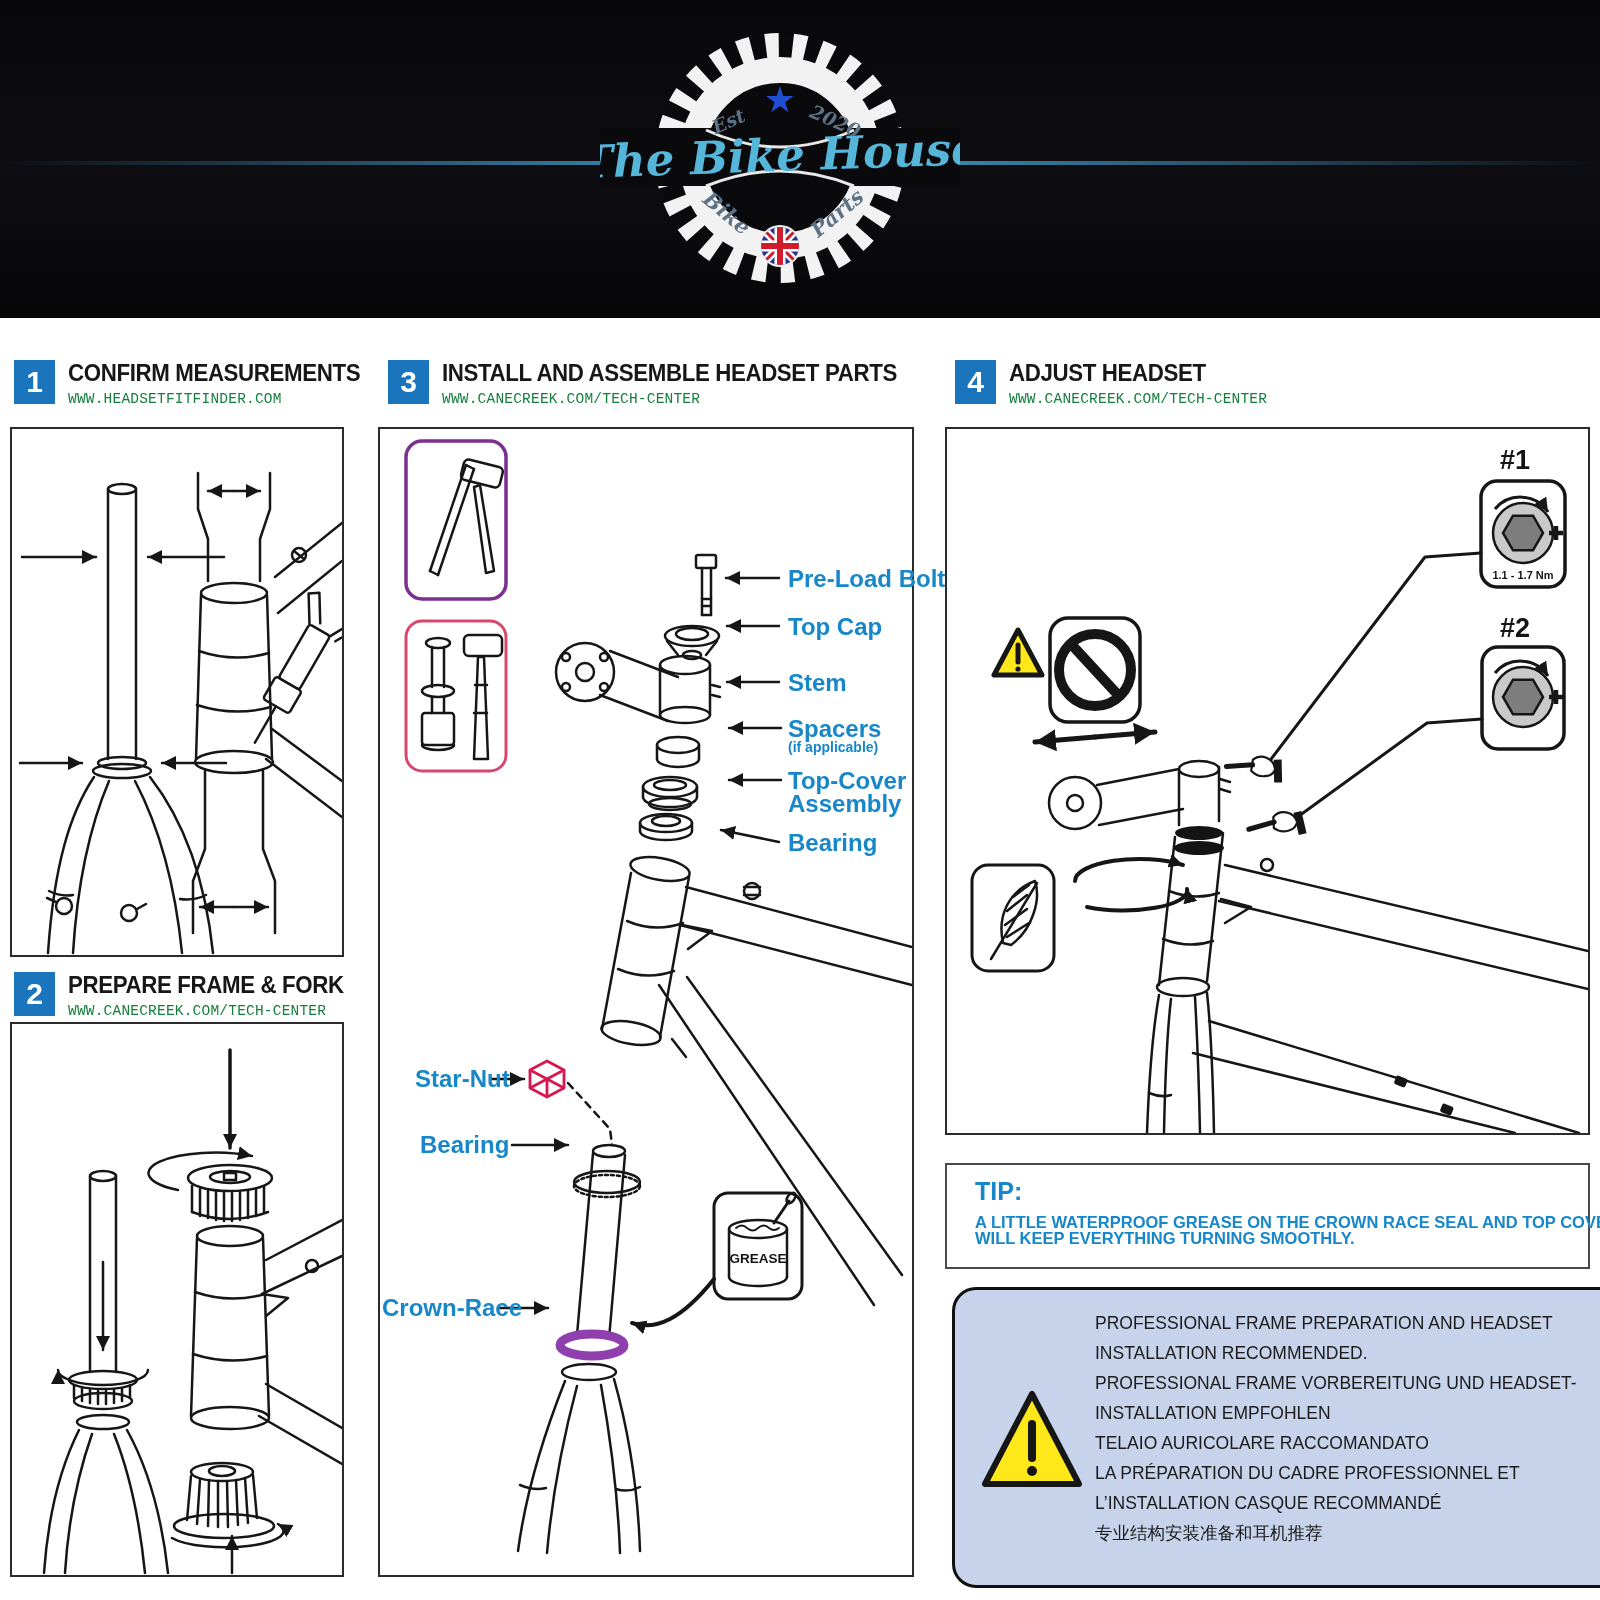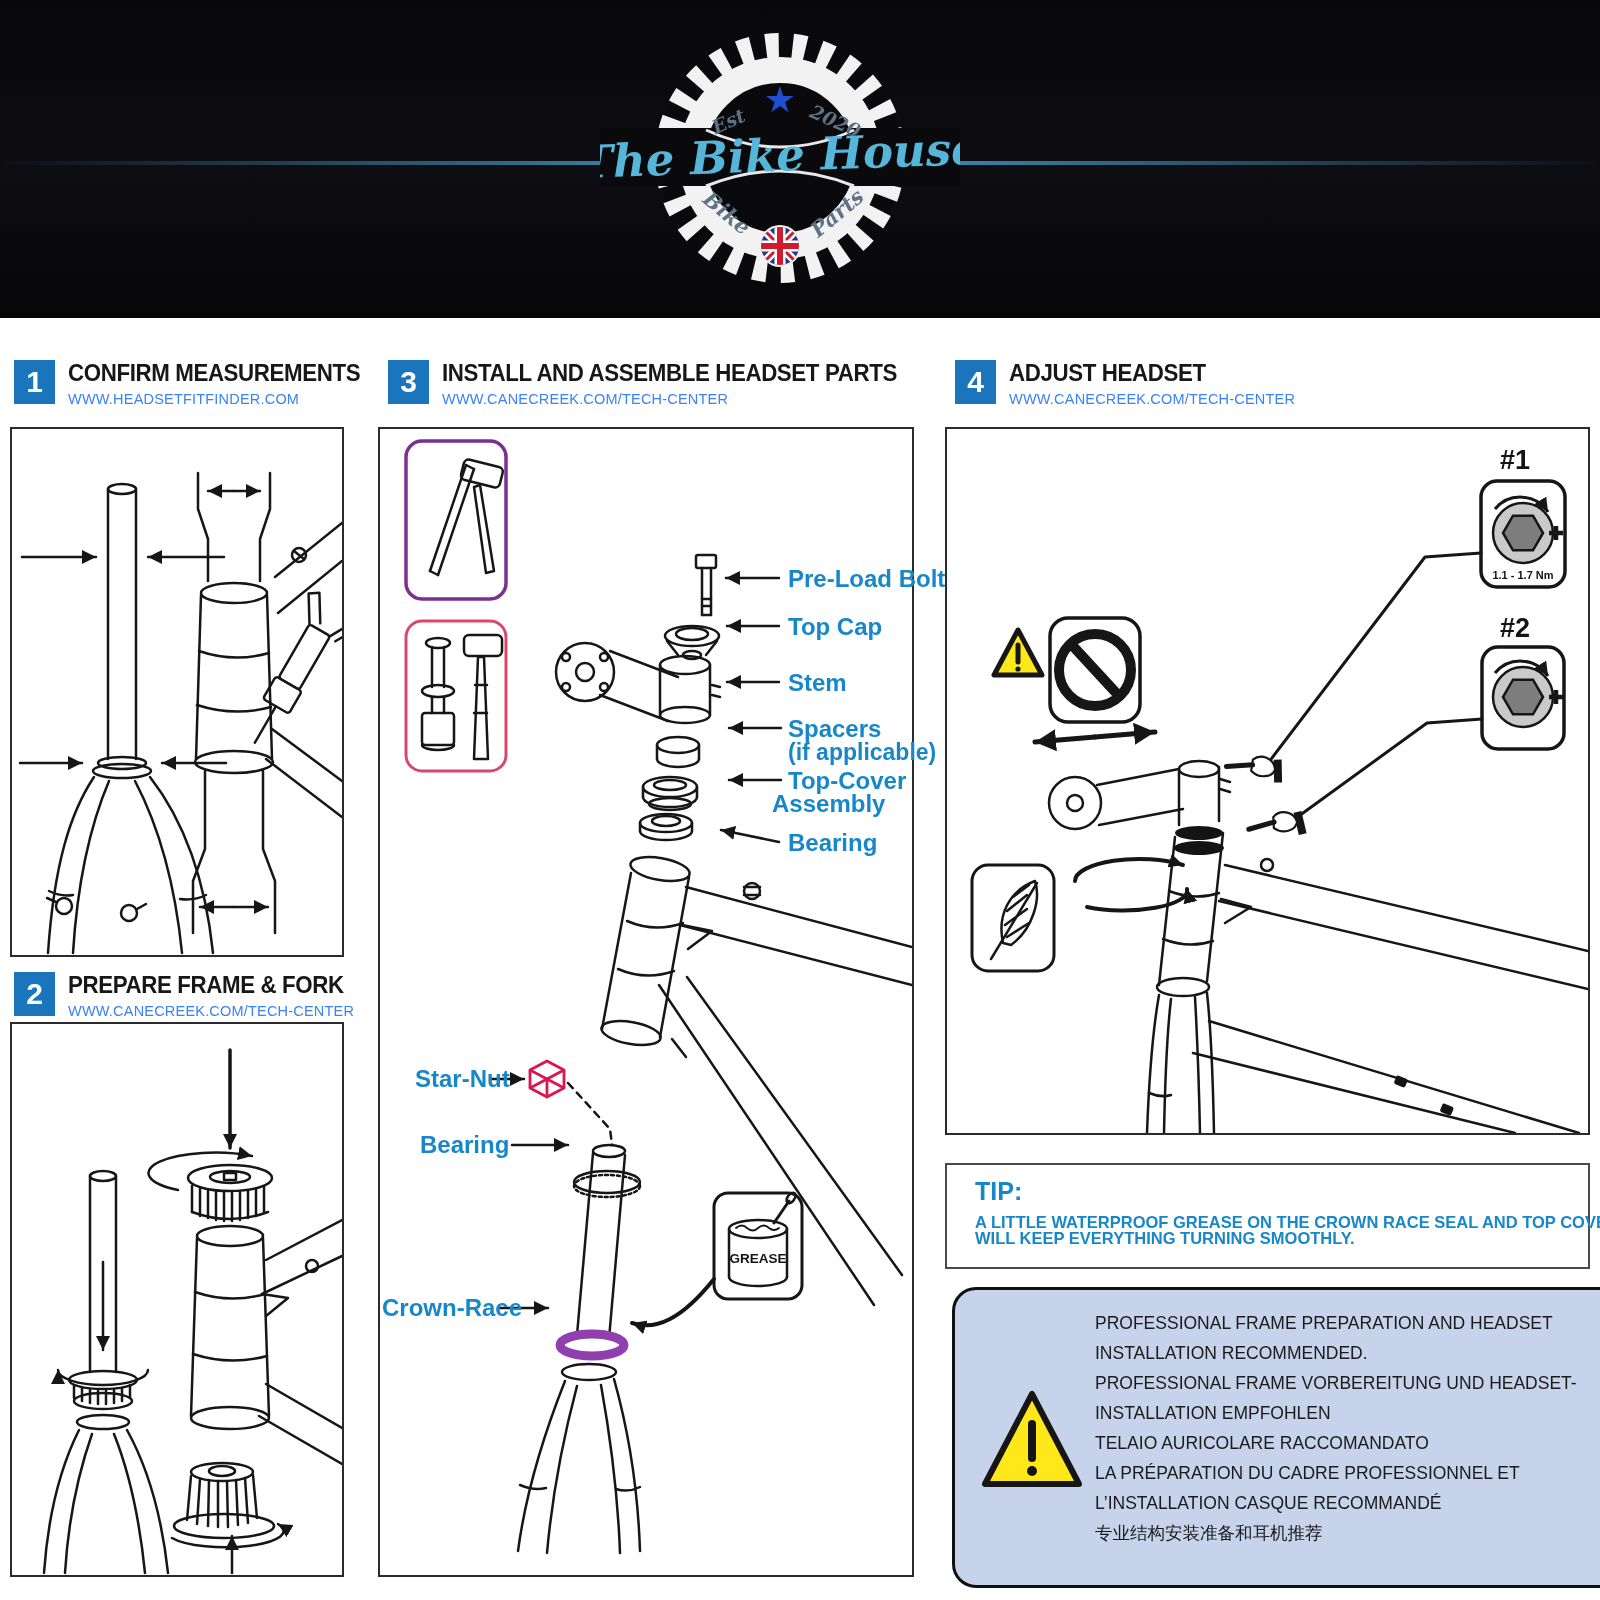--- a/index.html
+++ b/index.html
@@ -10,27 +10,27 @@
           background:linear-gradient(180deg,#08080a 0%,#0e0e12 55%,#060607 100%);}
   #glowline{position:absolute;left:0;top:161px;width:1600px;height:4px;
             background:linear-gradient(90deg,rgba(20,60,90,0) 0%,rgba(62,143,184,.85) 38%,rgba(90,170,210,.95) 50%,rgba(62,143,184,.85) 62%,rgba(20,60,90,0) 100%);}
   #logo{position:absolute;left:600px;top:8px;width:360px;height:302px;}
   .logo-script{font-family:"DejaVu Serif", serif;font-style:italic;font-weight:bold;}
   
   .step-header{position:absolute;display:flex;align-items:flex-start;gap:13px;}
   .step-badge{width:41px;height:44px;background:#1b75bc;color:#fff;display:flex;align-items:center;justify-content:center;
               font-size:30px;font-weight:bold;flex:0 0 auto;}
   .step-title{font-size:23px;font-weight:bold;letter-spacing:-.4px;color:#171717;white-space:nowrap;transform:scaleX(.97);transform-origin:left;}
-  .step-url{font-size:14.5px;color:#3b82f6;letter-spacing:.2px;margin-top:4px;white-space:nowrap;}
+  .step-url{font-size:14.5px;color:#15803d;letter-spacing:.2px;margin-top:4px;white-space:nowrap;font-family:Liberation Mono, monospace;}
   
   .panel-box{position:absolute;background:#fff;border:2px solid #2b2b2b;box-sizing:border-box;}
   .panel-box svg{position:absolute;left:0;top:0;}
   .ln{stroke:#161616;stroke-width:2.5;fill:none;stroke-linecap:round;stroke-linejoin:round;}
   .part-label{position:absolute;font-size:24px;font-weight:bold;color:#1787c9;white-space:nowrap;}
-  .part-label.small{font-size:23px;}
+  .part-label.small{font-size:14px;}
   .svgtxt{font-family:"Liberation Sans", sans-serif;font-weight:bold;fill:#141414;}
   
   #tip-box{position:absolute;left:945px;top:1163px;width:645px;height:106px;border:2px solid #4a4a4a;background:#fff;box-sizing:border-box;}
   #tip-heading{position:absolute;left:28px;top:12px;font-size:25px;font-weight:bold;color:#1787c9;text-align:center;}
   .tip-line{position:absolute;left:28px;font-size:16.5px;font-weight:bold;color:#1787c9;white-space:nowrap;}
   #notice-box{position:absolute;left:952px;top:1287px;width:690px;height:301px;background:#c6d3ea;
               border:3px solid #101010;border-radius:24px;box-sizing:border-box;}
   .notice-line{font-size:17.5px;color:#1b1b1b;line-height:30px;white-space:nowrap;}
   #notice-text{position:absolute;left:140px;top:18px;}
 </style>
@@ -359,21 +359,21 @@
         <text x="378" y="834" text-anchor="middle" font-size="13.5" class="svgtxt">GREASE</text>
       </g>
     </svg>
 
     <span class="part-label" style="left:408px;top:136px;">Pre-Load Bolt</span>
     <span class="part-label" style="left:408px;top:184px;">Top Cap</span>
     <span class="part-label" style="left:408px;top:240px;">Stem</span>
     <span class="part-label" style="left:408px;top:286px;">Spacers</span>
     <span class="part-label small" style="left:408px;top:310px;">(if applicable)</span>
     <span class="part-label" style="left:408px;top:338px;">Top-Cover</span>
-    <span class="part-label" style="left:392px;top:361px;">Assembly</span>
+    <span class="part-label" style="left:408px;top:361px;">Assembly</span>
     <span class="part-label" style="left:408px;top:400px;">Bearing</span>
     <span class="part-label" style="left:35px;top:636px;">Star-Nut</span>
     <span class="part-label" style="left:40px;top:702px;">Bearing</span>
     <span class="part-label" style="left:2px;top:865px;">Crown-Race</span>
   </div>
 
   <div class="panel-box" style="left:945px;top:427px;width:645px;height:708px;">
     <svg width="641" height="704" viewBox="0 0 641 704">
       <defs>
         <marker id="m4" markerUnits="userSpaceOnUse" markerWidth="16" markerHeight="14" refX="14" refY="7" orient="auto">

